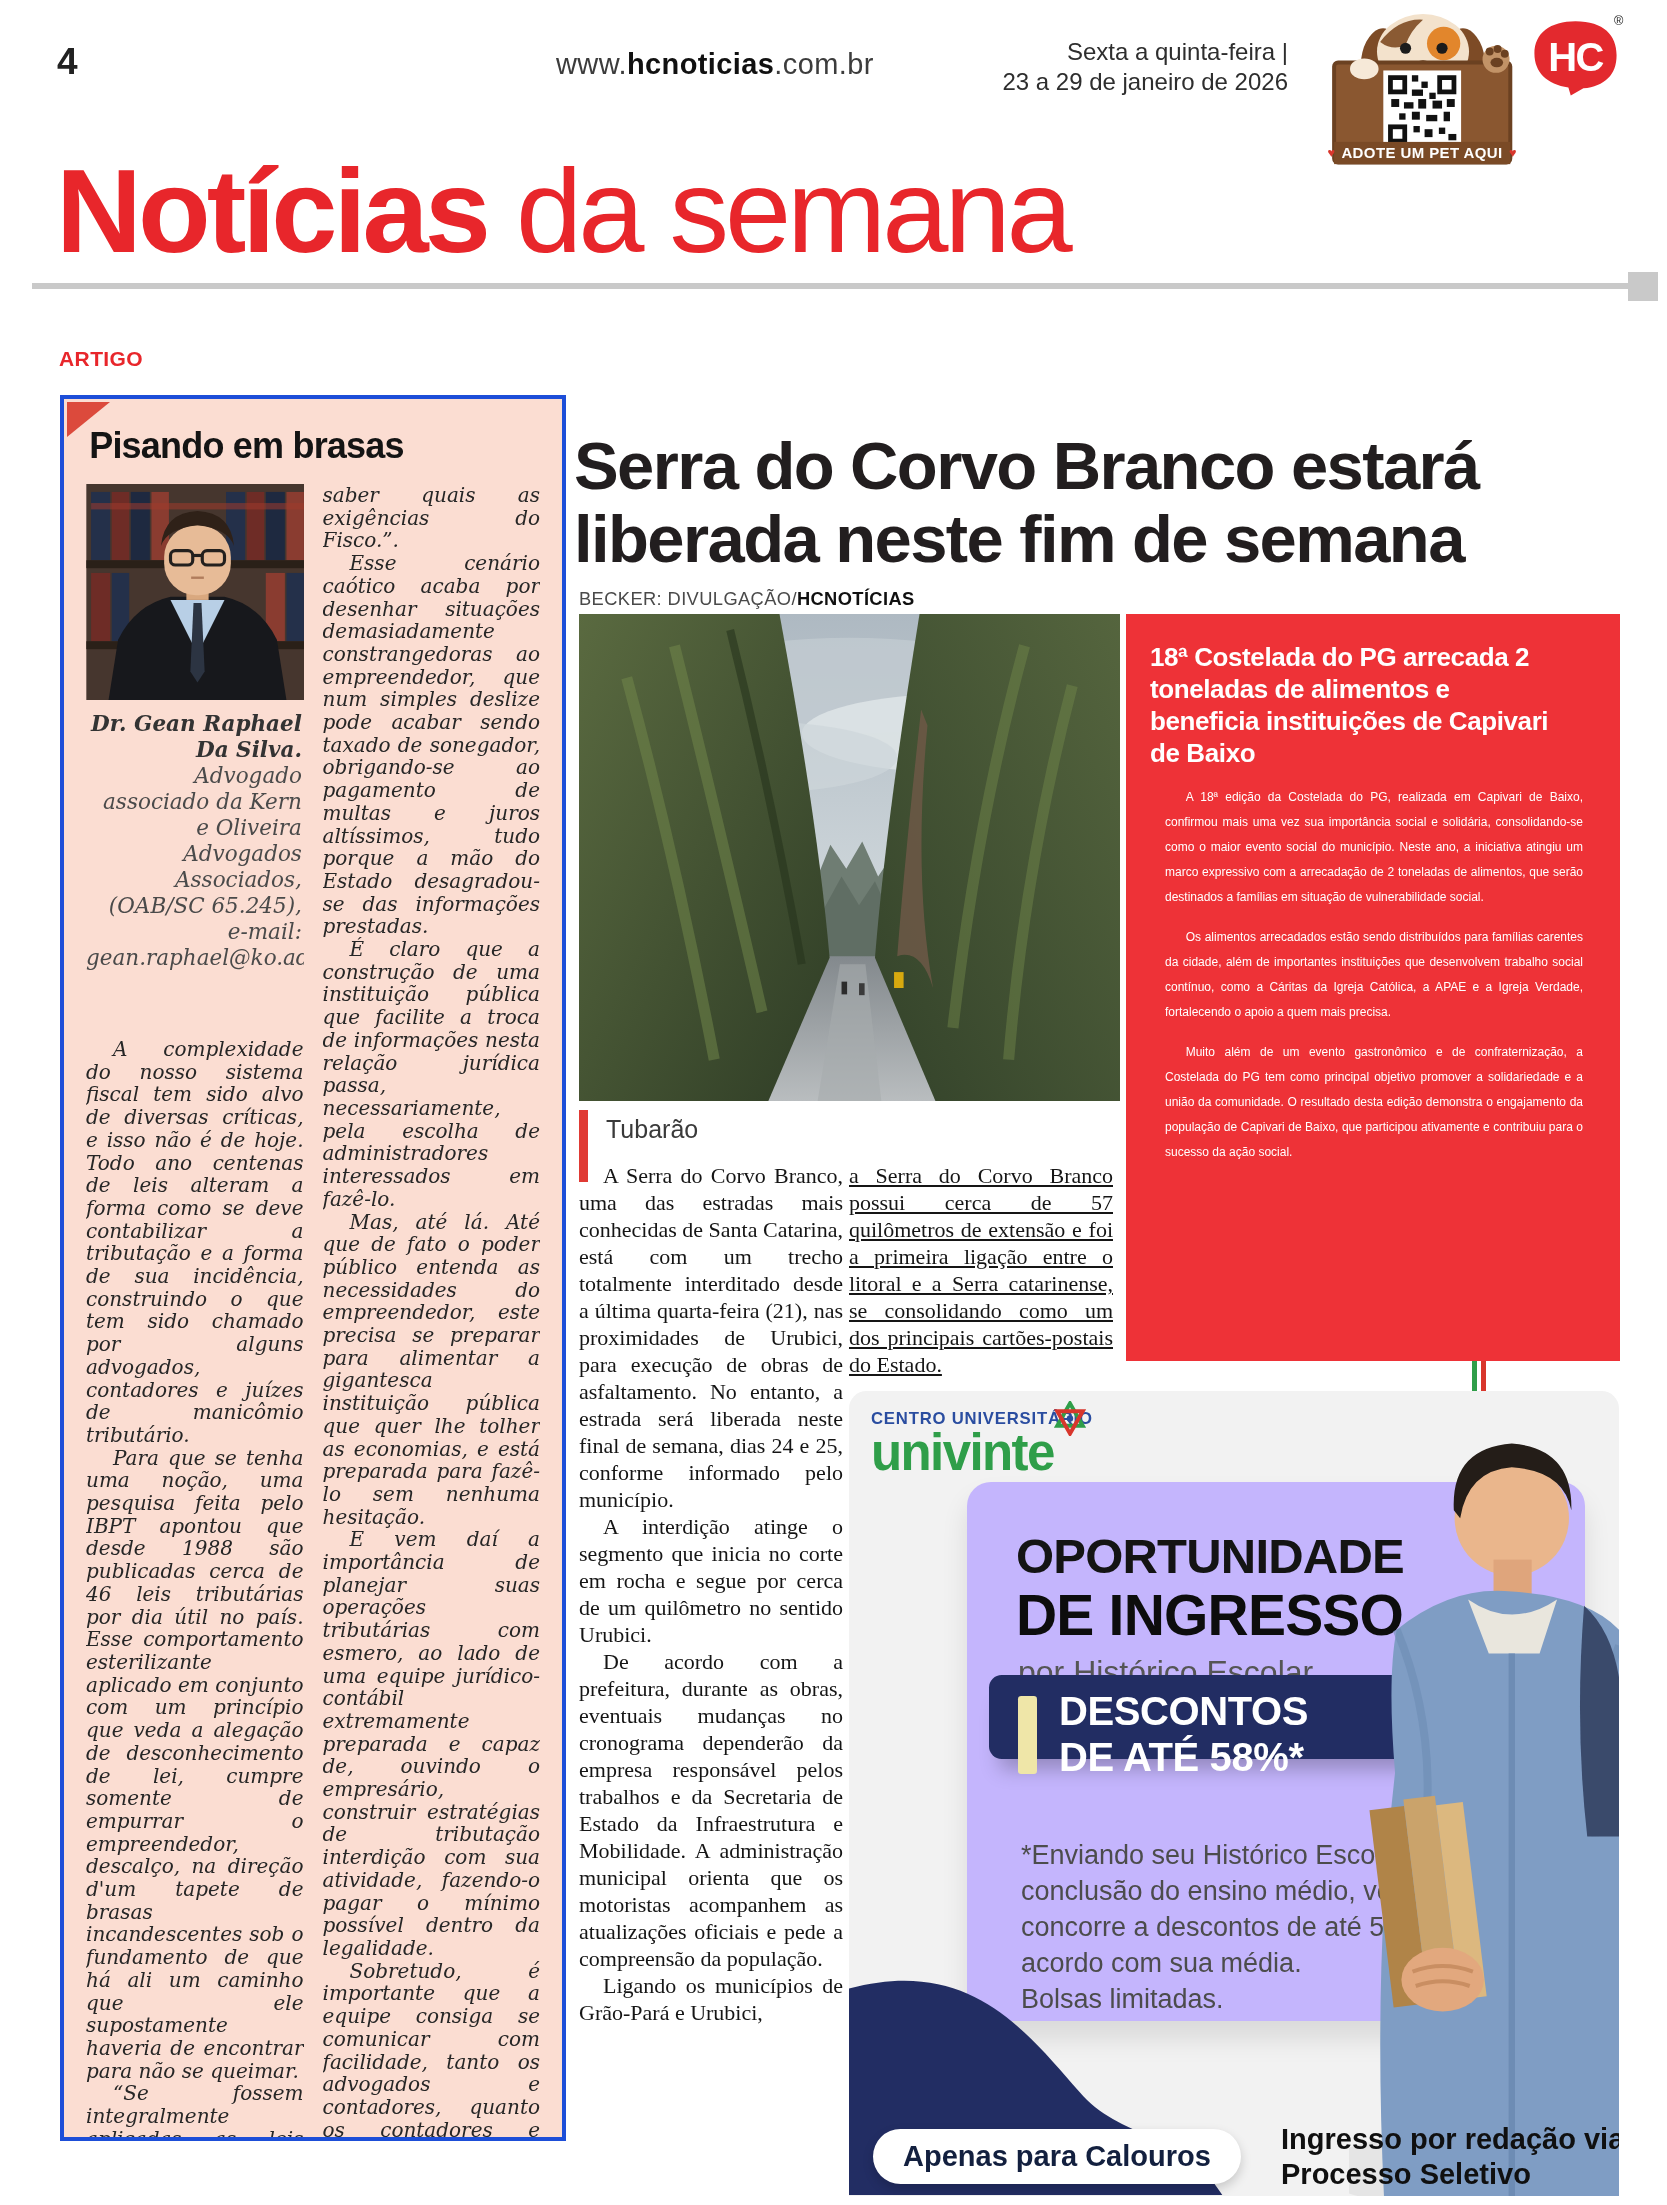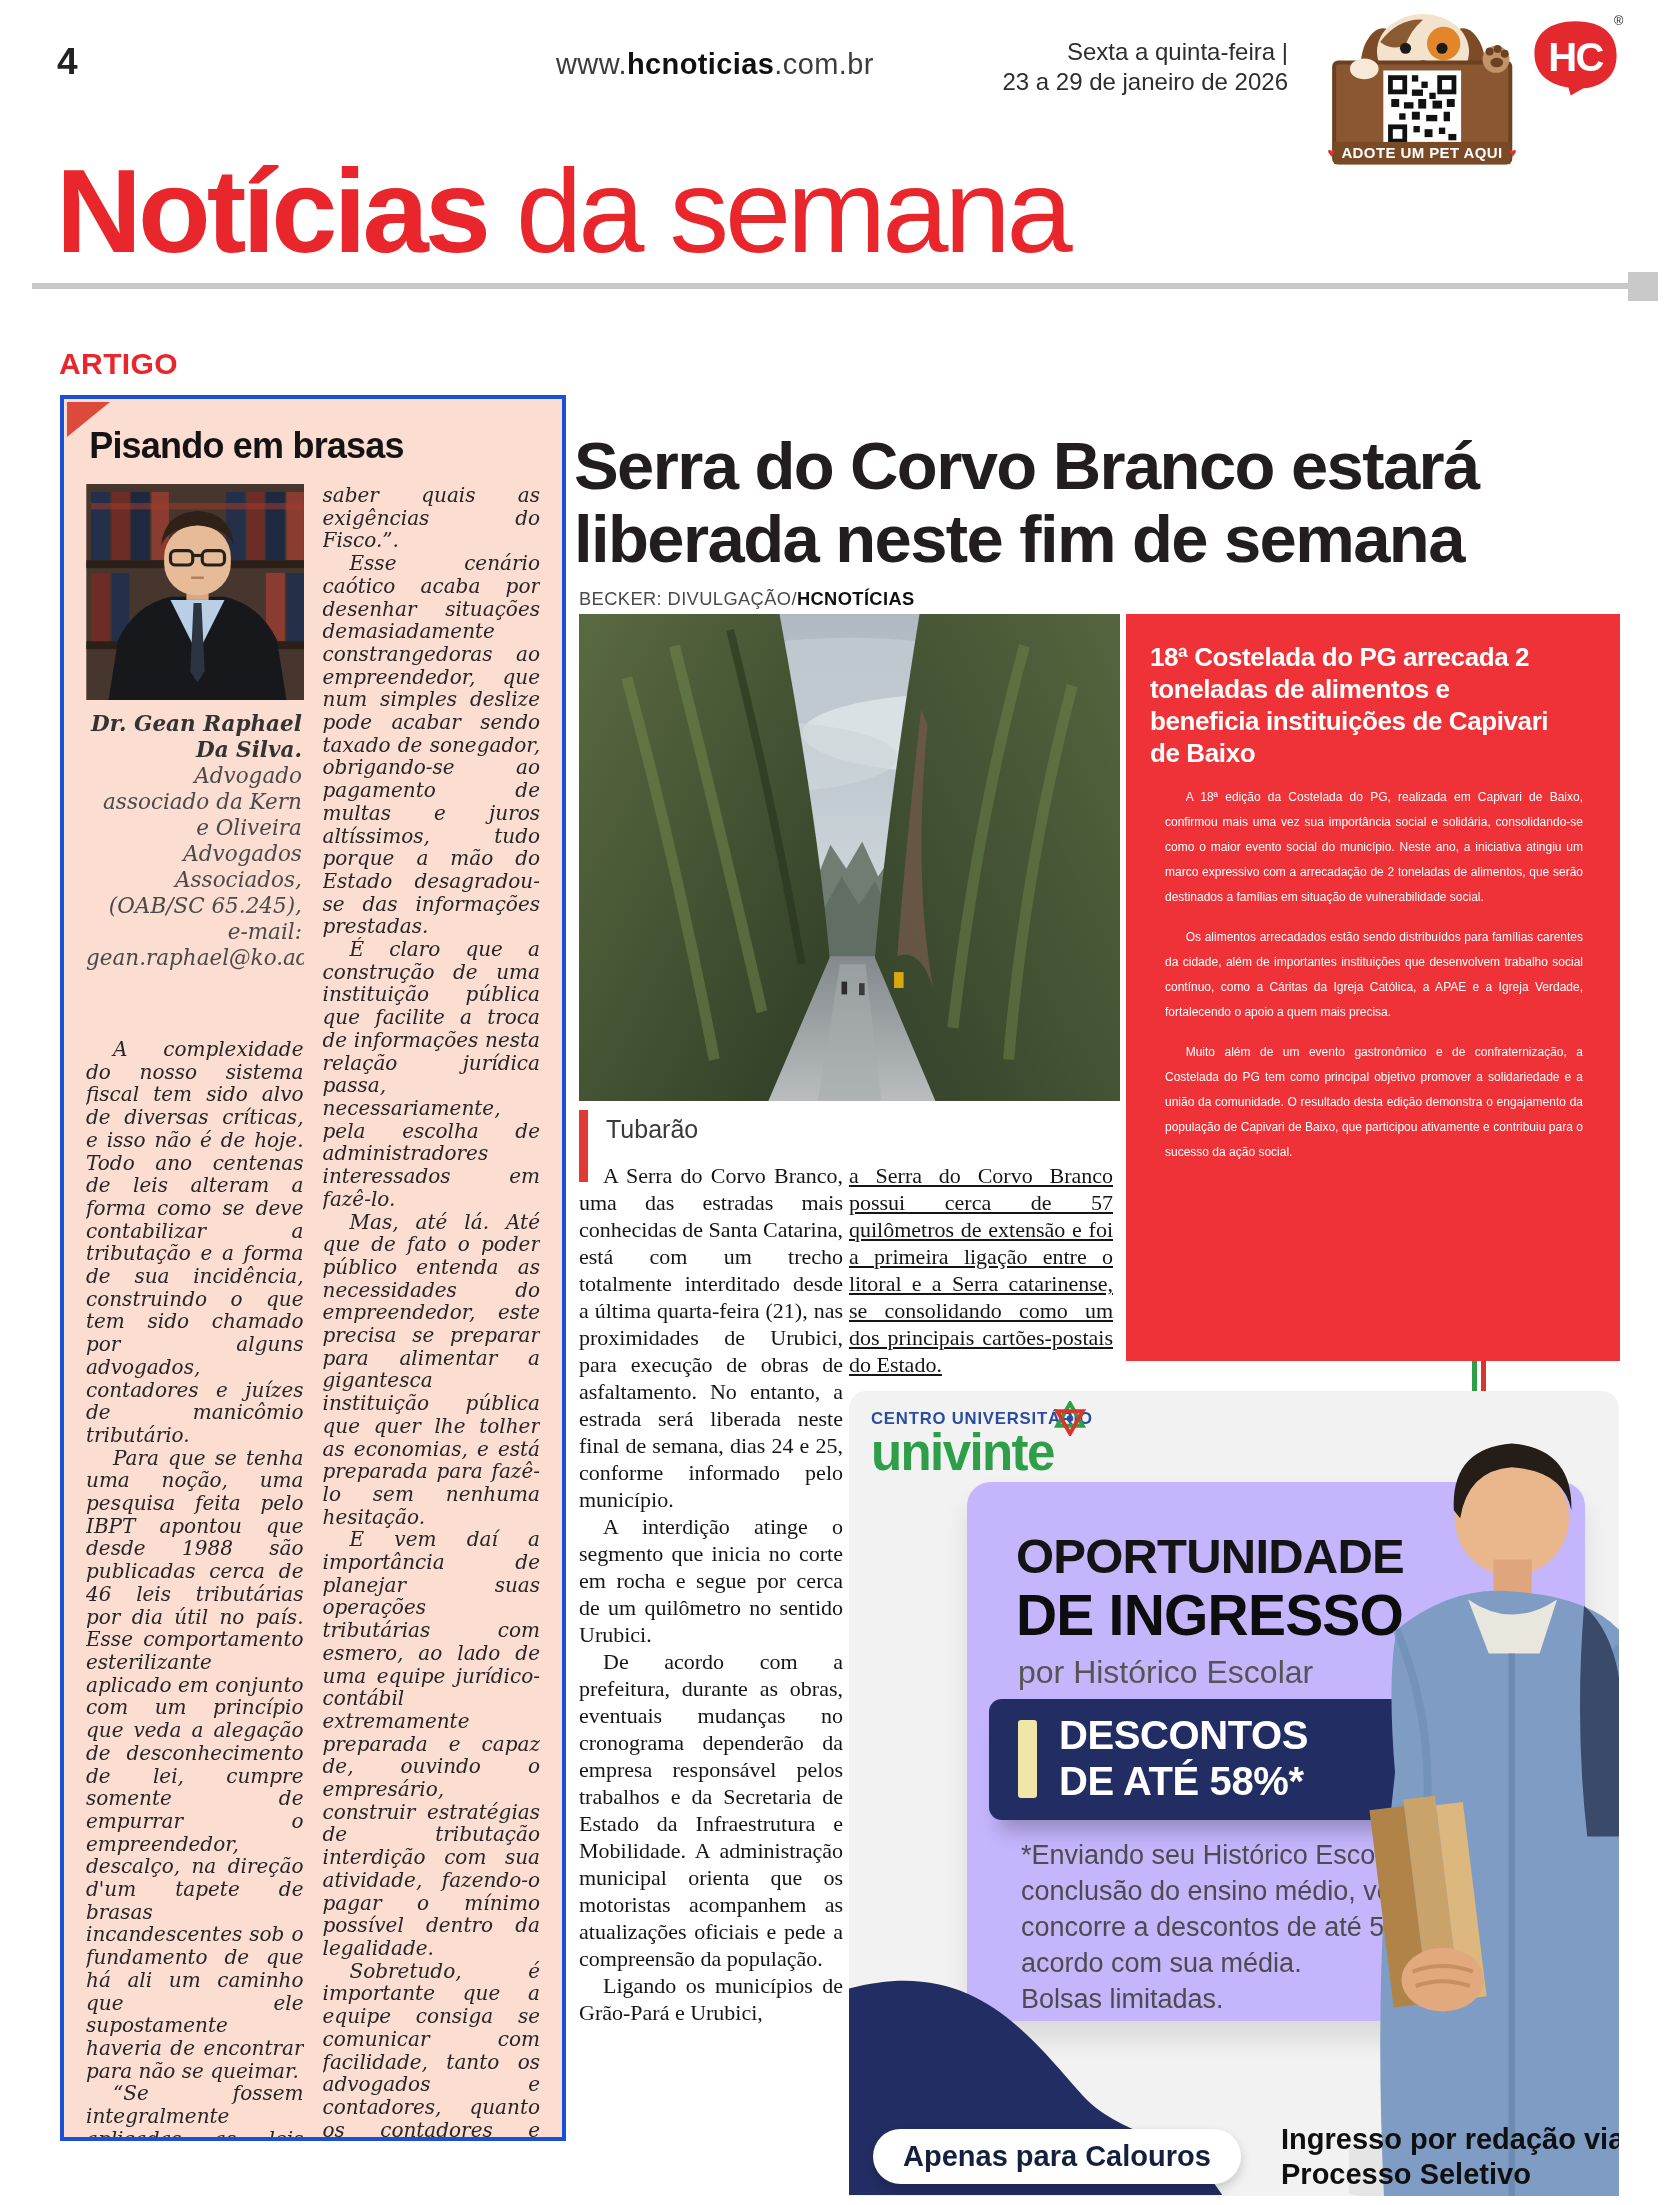--- a/index.html
+++ b/index.html
@@ -18,21 +18,21 @@
 
   .rule{left:32px;top:283px;width:1601px;height:5.6px;background:#c9c9c9;}
   .rule-tab{left:1628px;top:272px;width:30px;height:29px;background:#c9c9c9;}
 
   
   .masthead{left:56px;top:151px;font-size:119px;line-height:119px;color:#e8262b;letter-spacing:-4px;white-space:nowrap;}
   .masthead .mh-b{font-weight:800;}
   .masthead .mh-l{font-weight:400;}
 
   
-  .artigo-label{left:59px;top:347px;font-size:30px;font-weight:800;color:#e8262b;letter-spacing:0.4px;}
+  .artigo-label{left:59px;top:347px;font-size:21px;font-weight:800;color:#e8262b;letter-spacing:0.4px;}
   .artigo-box{left:60px;top:395px;width:506px;height:1746px;background:#fbddd2;
               border:4px solid #1d4ed8;box-sizing:border-box;padding:17.5px 22px 16px 22px;overflow:hidden;}
   .artigo-flag{position:absolute;left:3.2px;top:3.2px;width:0;height:0;
                border-top:35px solid #dc4a3c;border-right:43px solid transparent;}
   .artigo-title{font-size:36px;font-weight:800;color:#141414;margin:8px 0 17.5px 3.2px;letter-spacing:-0.8px;}
   .artigo-cols{display:flex;gap:19px;}
   .artigo-col{width:223px;overflow:hidden;}
   .artigo-col p{margin:0;font-family:"DejaVu Serif","Liberation Serif",serif;font-style:italic;
                 font-size:20px;line-height:22.7px;text-align:justify;text-indent:27px;color:#262626;}
   .artigo-col.cont p:first-child{text-indent:0;}
@@ -72,21 +72,21 @@
   .ad{left:849px;top:1391px;width:770px;height:805px;background:#f2f2f2;border-radius:17.5px 17.5px 0 0;overflow:hidden;}
   .ad-logo{position:absolute;left:22px;top:17.5px;}
   .ad-logo .small{font-size:16.7px;font-weight:800;color:#2a4da0;letter-spacing:0.8px;}
   .ad-logo .big{font-size:51px;font-weight:800;color:#2f9e49;letter-spacing:-1.6px;line-height:48px;}
   .univinte-star{position:absolute;left:205px;top:9.5px;width:32px;height:35px;}
   .ad-card{position:absolute;left:118px;top:91px;width:618px;height:539px;background:#c4b5fd;border-radius:24px;
            box-shadow:0 17.5px 27px rgba(0,0,0,.10);}
   .ad-h1{position:absolute;left:49px;top:46px;font-size:49px;font-weight:800;color:#141414;letter-spacing:-0.8px;}
   .ad-h2{position:absolute;left:49px;top:100px;font-size:57px;font-weight:800;color:#0d0d0d;letter-spacing:-0.8px;}
   .ad-sub{position:absolute;left:51px;top:172px;font-size:32px;color:#555;}
-  .discount{position:absolute;left:22px;top:217px;width:512px;height:121px;background:#222d63;border-radius:12.7px;
+  .discount{position:absolute;left:22px;top:193px;width:512px;height:84px;background:#222d63;border-radius:12.7px;
             box-shadow:0 20.7px 20.7px -11px rgba(0,0,0,.25);}
   .discount .ybar{position:absolute;left:29px;top:20.7px;width:19px;height:78px;background:#efe6a8;border-radius:3.2px;}
   .discount .dl{position:absolute;left:70px;font-size:40px;font-weight:800;color:#fff;letter-spacing:-0.4px;}
   .d1{top:14.3px;} .d2{top:60px;}
   .fine-print{position:absolute;left:54px;top:355px;width:450px;}
   .fine-print p{margin:0;font-size:27px;line-height:36px;color:#4c4c4c;}
   .navy-wave{position:absolute;left:0;top:542px;width:556px;height:262px;}
   .ad-pill{position:absolute;left:24px;top:738px;padding:11px 30px;background:#fff;border-radius:35px;
            font-size:29px;font-weight:800;color:#13203f;box-shadow:0 4.8px 11px rgba(0,0,0,.18);}
   .ad-note{position:absolute;left:432px;top:731px;width:397px;font-size:29px;line-height:35px;font-weight:800;color:#101010;}

